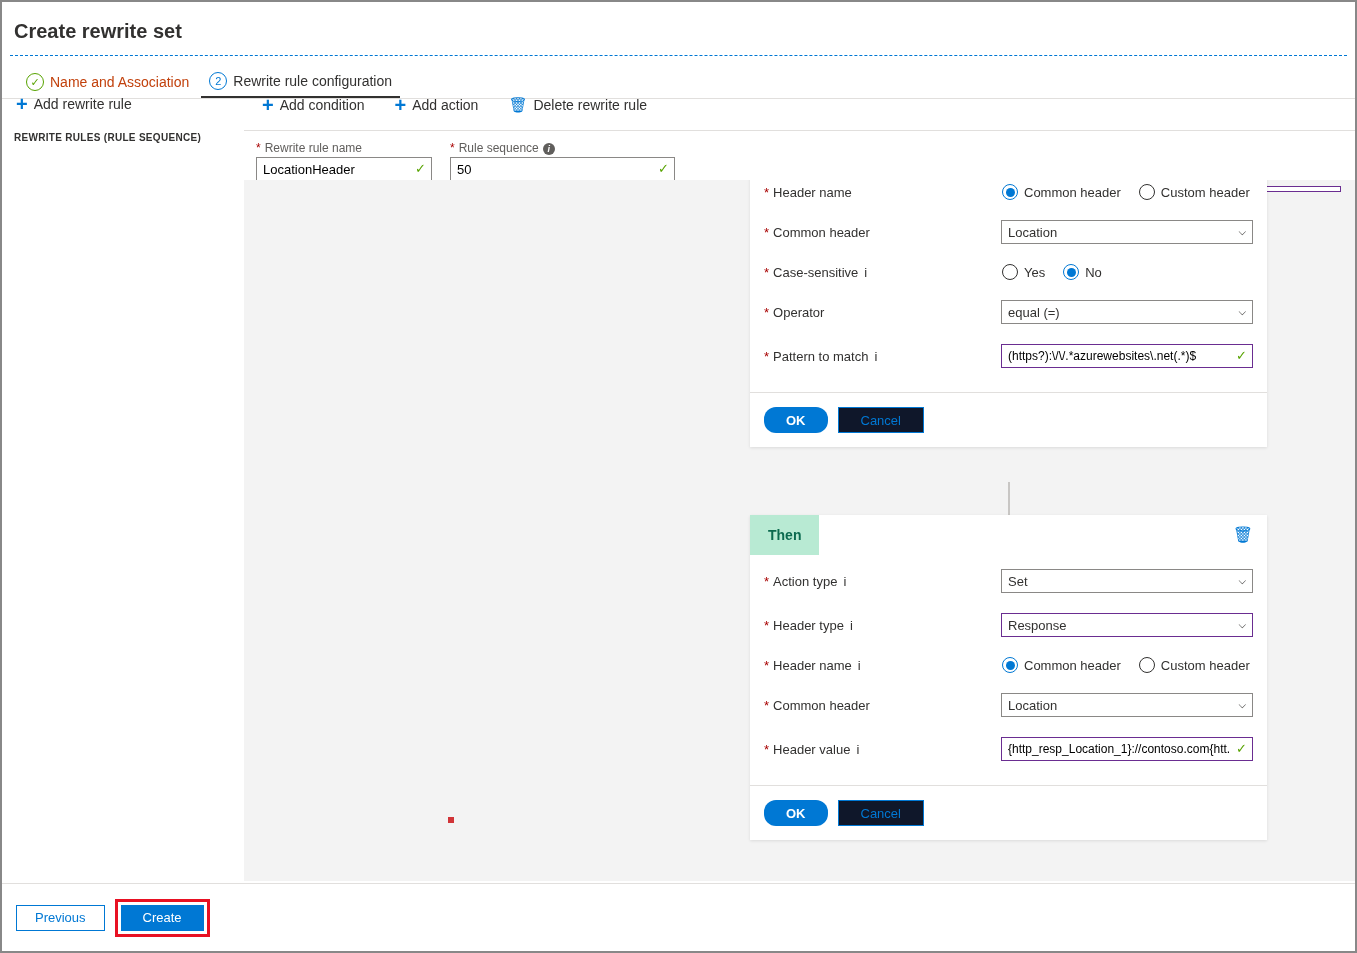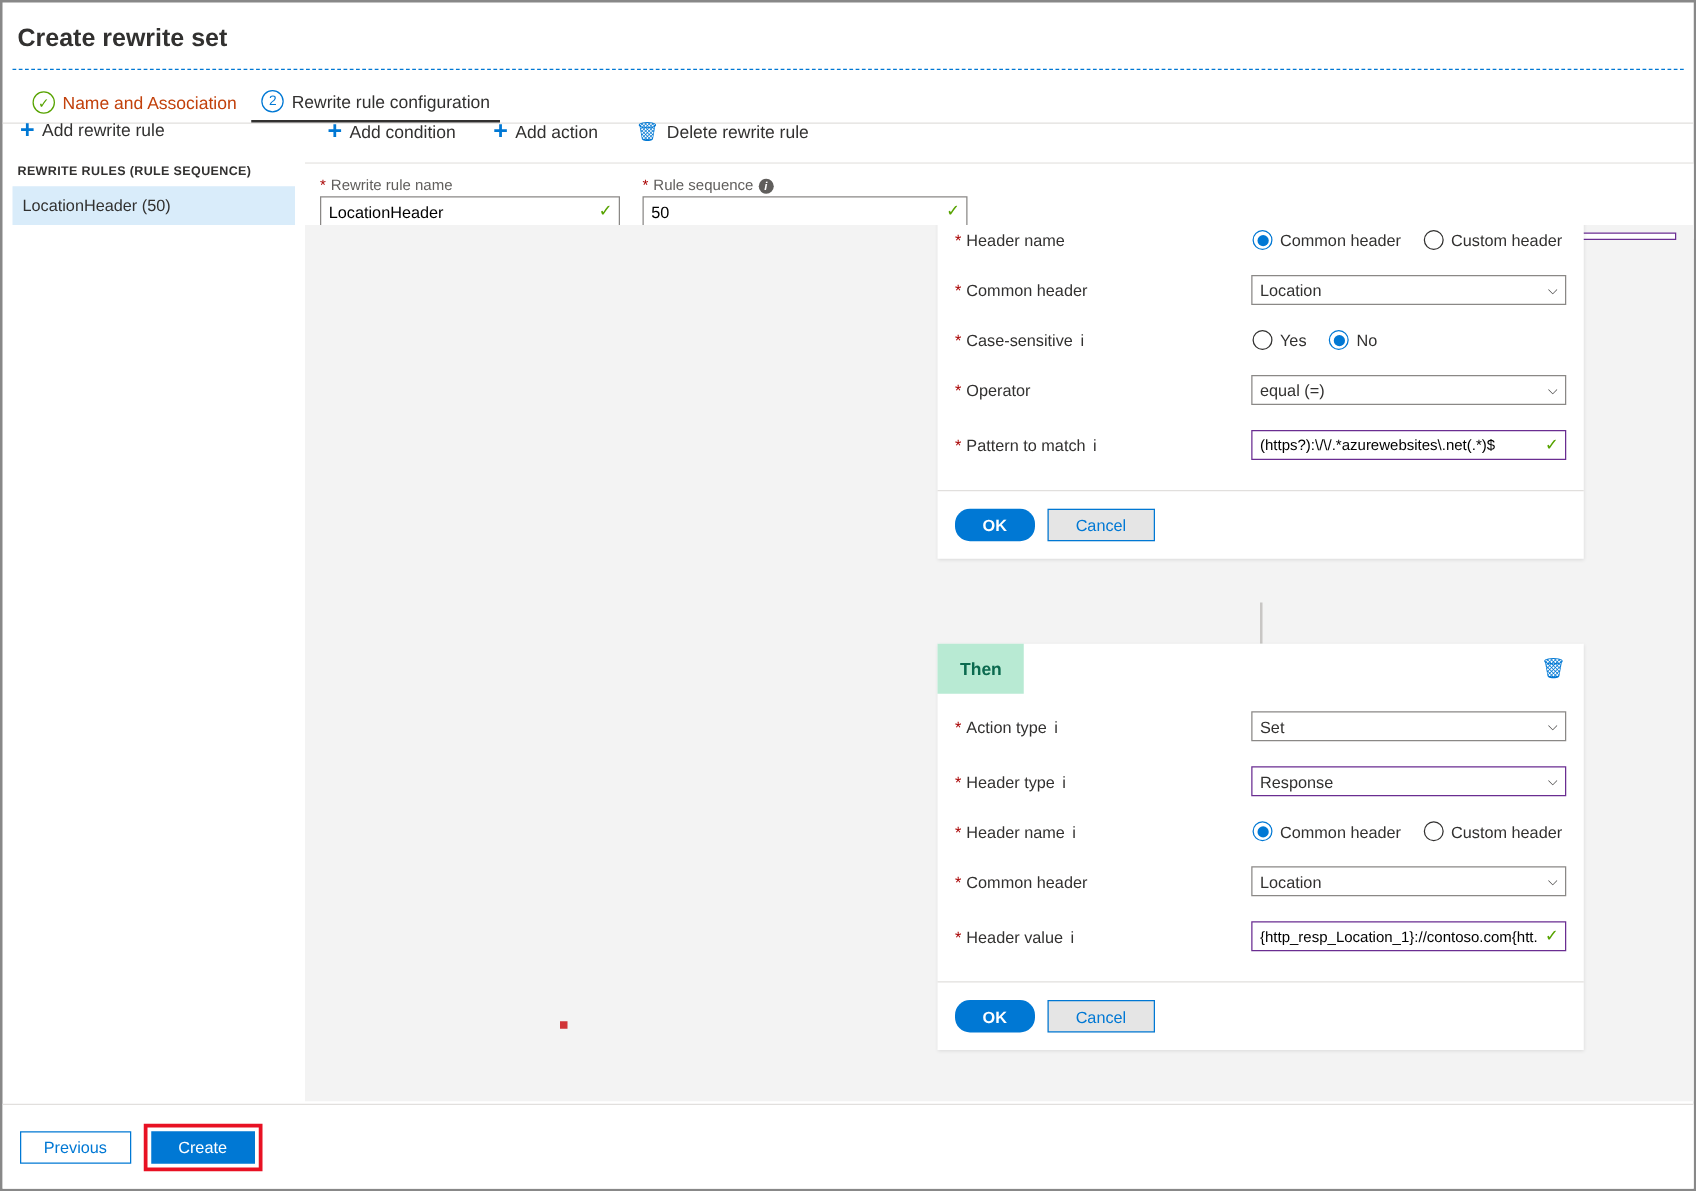--- a/index.html
+++ b/index.html
@@ -28,22 +28,22 @@
 .main { flex: 1; position: relative; }
 .main-toolbar { display: flex; gap: 18px; padding: 10px 12px; border-bottom: 1px solid #e1dfdd; }
 .trash-icon { color: #0078d4; font-size: 15px; }
 
 .form-strip { display: flex; gap: 18px; padding: 10px 12px; background: #fff; }
 .form-col { display: flex; flex-direction: column; gap: 2px; }
 .label { font-size: 12px; color: #605e5c; }
 .req { color: #a80000; margin-right: 4px; }
 .label .info { display: inline-flex; width: 12px; height: 12px; border-radius: 50%; background: #605e5c; color: #fff; font-size: 9px; align-items: center; justify-content: center; margin-left: 4px; font-style: italic; font-weight: bold; }
 .field-wrap { position: relative; }
-.text-input { height: 24px; border: 1px solid #8a8886; padding: 2px 22px 2px 6px; font-size: 13px; background: #fff; width: 240px; }
-.text-input.w225 { width: 260px; }
+.text-input { height: 24px; border: 1px solid #8a8886; padding: 2px 22px 2px 6px; font-size: 13px; background: #fff; width: 176px; }
+.text-input.w225 { width: 225px; }
 .ok-mark { position: absolute; right: 6px; top: 4px; color: #57a300; font-size: 13px; }
 
 .canvas { position: absolute; top: 100px; left: 0; right: 0; bottom: 0; background: #f3f3f3; overflow: hidden; }
 
 .card { position: absolute; left: 506px; width: 517px; background: #fff; box-shadow: 0 1px 3px rgba(0,0,0,.1); }
 .card.if-card { top: -10px; }
 .card.then-card { top: 335px; }
 
 .card-header { display: flex; justify-content: space-between; align-items: flex-start; padding: 0; }
 .then-tag { background: #b8ead3; color: #0b6a4f; padding: 12px 18px; font-size: 14px; font-weight: 600; }
@@ -65,21 +65,21 @@
 
 .radios { display: flex; gap: 18px; align-items: center; }
 .radio { display: inline-flex; align-items: center; gap: 6px; font-size: 13px; }
 .radio-dot { width: 16px; height: 16px; border: 1px solid #323130; border-radius: 50%; display: inline-flex; align-items: center; justify-content: center; }
 .radio-dot.checked::after { content: ""; width: 9px; height: 9px; border-radius: 50%; background: #0078d4; }
 .radio-dot.checked { border-color: #0078d4; }
 
 .card-actions { padding: 14px; border-top: 1px solid #e1dfdd; display: flex; gap: 10px; }
 .btn { height: 26px; padding: 0 22px; font-size: 13px; border: none; cursor: pointer; display: inline-flex; align-items: center; justify-content: center; }
 .btn.primary { background: #0078d4; color: #fff; font-weight: 600; border-radius: 12px; }
-.btn.secondary { background: #e5e5e5; color: #0078d4; border: 1px solid #0078d4; }
+.btn.secondary { background: #0f172a; color: #0078d4; border: 1px solid #0078d4; }
 
 .connector { position: absolute; left: 764px; top: 302px; width: 2px; height: 33px; background: #c8c6c4; }
 
 .footer { position: absolute; left: 0; right: 0; bottom: 0; height: 68px; border-top: 1px solid #e1dfdd; background: #fff; display: flex; align-items: center; padding: 14px 14px; gap: 10px; }
 .footer .btn.prev { background: #fff; color: #0078d4; border: 1.5px solid #0078d4; padding: 0 18px; }
 .create-wrap { border: 3px solid #e81123; padding: 3px; }
 .footer .btn.create { background: #0078d4; color: #ffffff; font-weight: 400; padding: 0 22px; }
 
 .red-dot { position: absolute; left: 204px; top: 637px; width: 6px; height: 6px; background: #d13438; }
 </style>
@@ -100,21 +100,20 @@
   </div>
 </div>
 
 <div class="content-area">
   <div class="sidebar">
     <div class="toolbar-btn">
       <span class="plus-icon">+</span>
       <span>Add rewrite rule</span>
     </div>
     <div class="section-label">REWRITE RULES (RULE SEQUENCE)</div>
-    <div class="rule-item">LocationHeader (50)</div>
   </div>
 
   <div class="main">
     <div class="main-toolbar">
       <div class="toolbar-btn">
         <span class="plus-icon">+</span>
         <span>Add condition</span>
       </div>
       <div class="toolbar-btn">
         <span class="plus-icon">+</span>

